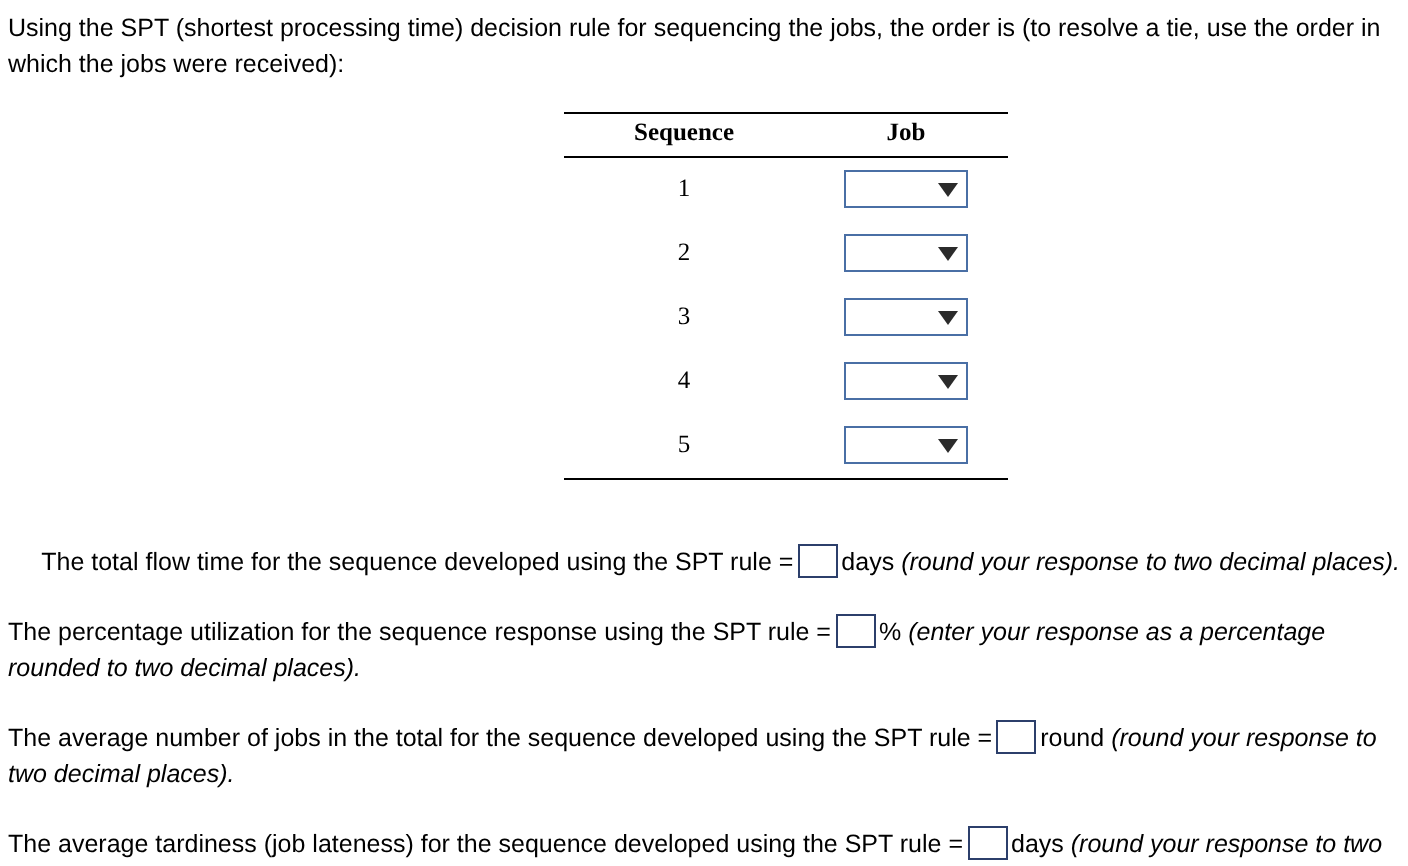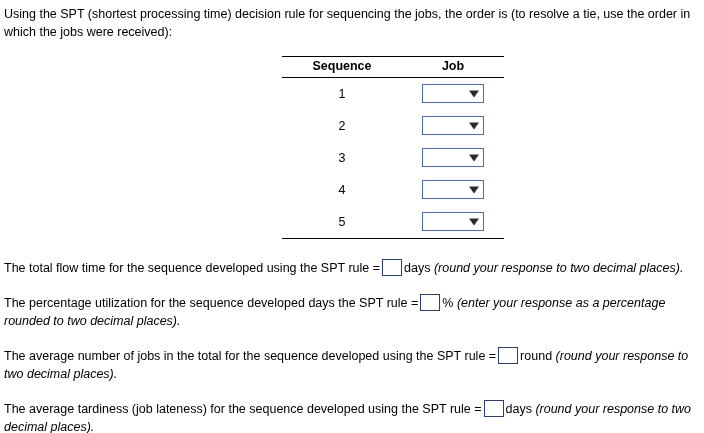--- a/index.html
+++ b/index.html
@@ -27,20 +27,21 @@
     font-size: 12.5px;
     margin: 0 0 0 0;
     max-width: 700px;
   }
   
   .table-wrap {
     margin-top: 14px;
     display: flex;
     justify-content: flex-start;
     padding-left: 278px;
+    font-family: Liberation Serif, serif;
   }
   table.seq-table {
     border-collapse: collapse;
   }
   table.seq-table th {
     font-size: 12.5px;
     font-weight: bold;
     padding: 2px 8px 4px 8px;
     text-align: center;
     border-bottom: 1.5px solid #000;
@@ -78,21 +79,21 @@
     border-left: 5px solid transparent;
     border-right: 5px solid transparent;
     border-top: 7px solid #2b2b2b;
   }
   
   .q {
     margin-top: 17px;
     line-height: 1.45;
     font-size: 12.5px;
   }
-  .q.first { margin-top: 20px; }
+  .q.first { margin-top: 32px; text-align: right; }
   .ital { font-style: italic; }
   .inputbox {
     display: inline-block;
     width: 20px;
     height: 17px;
     border: 1px solid #2c3f6b;
     background: #ffffff;
     vertical-align: -4px;
     margin: 0 2px;
     box-sizing: border-box;
@@ -162,21 +163,21 @@
       </tbody>
     </table>
   </div>
 
   <p class="q first">
     <span>The total flow time for the sequence developed using the SPT rule =</span><span class="inputbox"></span><span>days</span>
     <span class="ital">(round your response to two decimal places).</span>
   </p>
 
   <p class="q">
-    <span>The percentage utilization for the sequence developed days the SPT rule =</span><span class="inputbox"></span><span>%</span>
+    <span>The percentage utilization for the sequence response using the SPT rule =</span><span class="inputbox"></span><span>%</span>
     <span class="ital">(enter your response as a percentage rounded to two decimal places).</span>
   </p>
 
   <p class="q">
     <span>The average number of jobs in the total for the sequence developed using the SPT rule =</span><span class="inputbox"></span><span>round</span>
     <span class="ital">(round your response to two decimal places).</span>
   </p>
 
   <p class="q">
     <span>The average tardiness (job lateness) for the sequence developed using the SPT rule =</span><span class="inputbox"></span><span>days</span>

